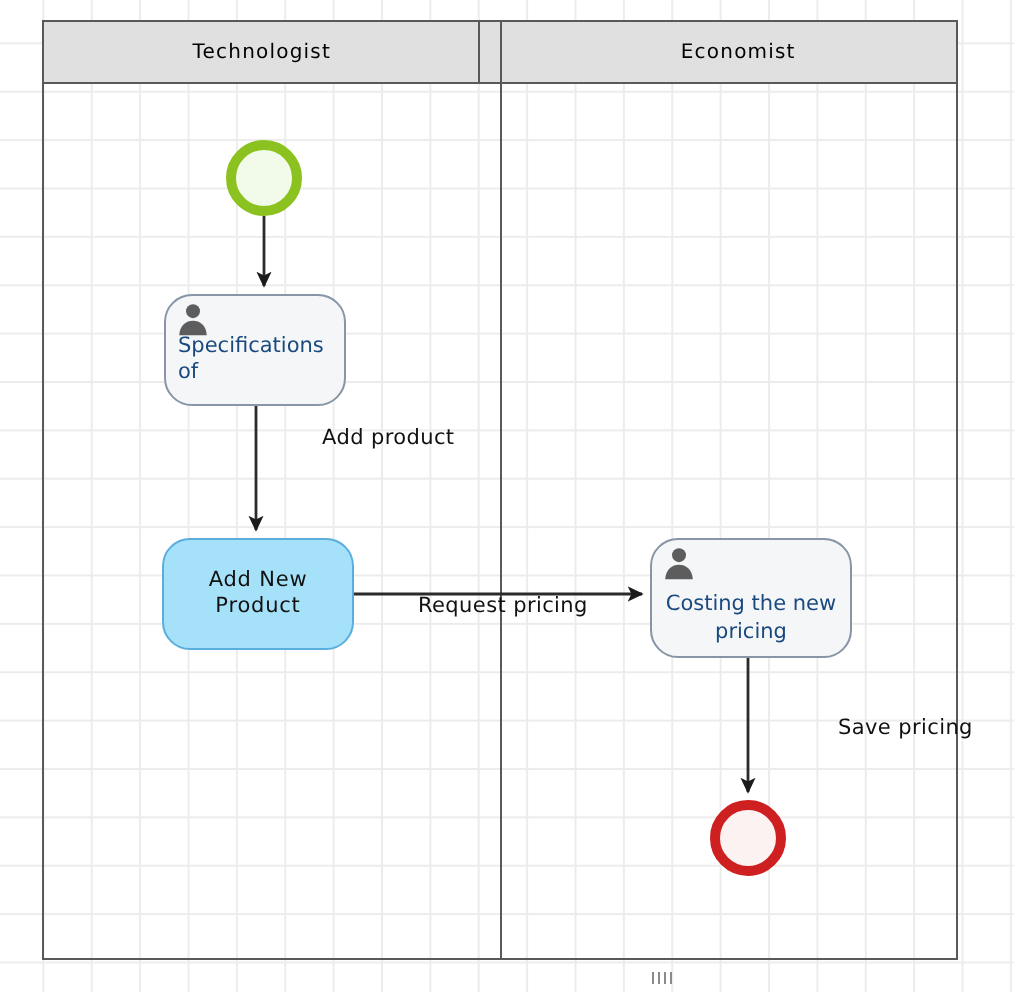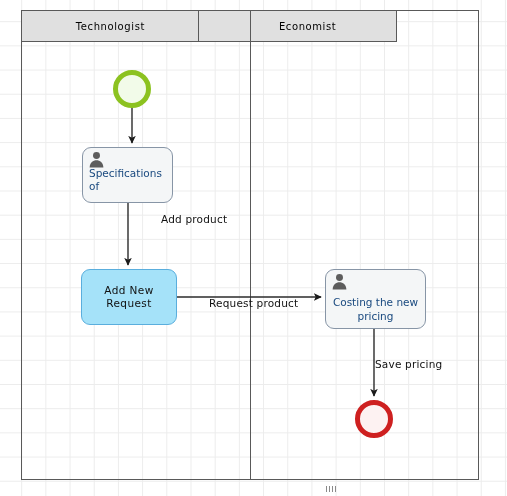--- a/index.html
+++ b/index.html
@@ -29,21 +29,21 @@
     width: 458px;
     height: 470px;
     border: 1.5px solid #595959;
     box-sizing: border-box;
     background: transparent;
   }
   .lane-header-row {
     position: absolute;
     left: 21px;
     top: 10px;
-    width: 376px;
+    width: 458px;
     height: 32px;
     display: flex;
     box-sizing: border-box;
   }
   .lane-header {
     flex: 1 1 0;
     background: #e0e0e0;
     border: 1.5px solid #595959;
     box-sizing: border-box;
     display: flex;
@@ -84,21 +84,21 @@
     left: 355px;
     top: 400px;
     border: 5px solid #ce2020;
     background: #fdf2f2;
   }
 
   
   .task {
     position: absolute;
     box-sizing: border-box;
-    border-radius: 9px;
+    border-radius: 14px;
     display: flex;
     align-items: center;
     text-align: center;
     line-height: 1.25;
   }
   .task-user {
     border: 1.6px solid #8795a6;
     background: #f4f6f7;
     color: #19497f;
     font-size: 10.5px;
@@ -160,21 +160,21 @@
   }
   .flow-label {
     position: absolute;
     font-size: 10.5px;
     color: #111111;
     white-space: nowrap;
     letter-spacing: 0.2px;
   }
   #label-add-product { left: 133px; top: 213px; margin-left: 28px; }
   #label-request-pricing { left: 209px; top: 297px; }
-  #label-save-pricing { left: 375px; top: 358px; }
+  #label-save-pricing { left: 375px; top: 358px; padding-left: 44px; }
 
   
   .scroll-grip {
     position: absolute;
     left: 326px;
     top: 486px;
     width: 18px;
     height: 6px;
     display: flex;
     gap: 2px;
@@ -211,37 +211,37 @@
         <path d="M 0 0.5 L 9.5 5 L 0 9.5 L 2.2 5 z" fill="#1b1b1b"></path>
       </marker>
     </defs>
     <path class="flow-line" d="M 132 108 L 132 143" marker-end="url(#arrow)"></path>
     <path class="flow-line" d="M 128 203 L 128 265" marker-end="url(#arrow)"></path>
     <path class="flow-line" d="M 177 297 L 321 297" marker-end="url(#arrow)"></path>
     <path class="flow-line" d="M 374 329 L 374 396" marker-end="url(#arrow)"></path>
   </svg>
 
   <div class="flow-label" id="label-add-product">Add product</div>
-  <div class="flow-label" id="label-request-pricing">Request product</div>
+  <div class="flow-label" id="label-request-pricing">Request pricing</div>
   <div class="flow-label" id="label-save-pricing">Save pricing</div>
 
   <div class="event event-start"></div>
 
   <div class="task task-user" id="task-spec">
     <svg class="user-icon" viewBox="0 0 20 20">
       <circle cx="10" cy="5.4" r="4.1" fill="#5d5d5d"></circle>
       <path d="M 1.9 19.5 C 2.2 13.6 6.0 11.0 10 11.0 C 14 11.0 17.8 13.6 18.1 19.5 Z" fill="#5d5d5d"></path>
     </svg>
     <span class="task-label">
       <span>Specifications of</span><br>
     </span>
   </div>
 
   <div class="task task-service" id="task-add">
-    <span class="task-label">Add New Request</span>
+    <span class="task-label">Add New Product</span>
   </div>
 
   <div class="task task-user" id="task-cost">
     <svg class="user-icon" viewBox="0 0 20 20">
       <circle cx="10" cy="5.4" r="4.1" fill="#5d5d5d"></circle>
       <path d="M 1.9 19.5 C 2.2 13.6 6.0 11.0 10 11.0 C 14 11.0 17.8 13.6 18.1 19.5 Z" fill="#5d5d5d"></path>
     </svg>
     <span class="task-label">
       <span>Costing the new</span><br>
       <span>pricing</span>

